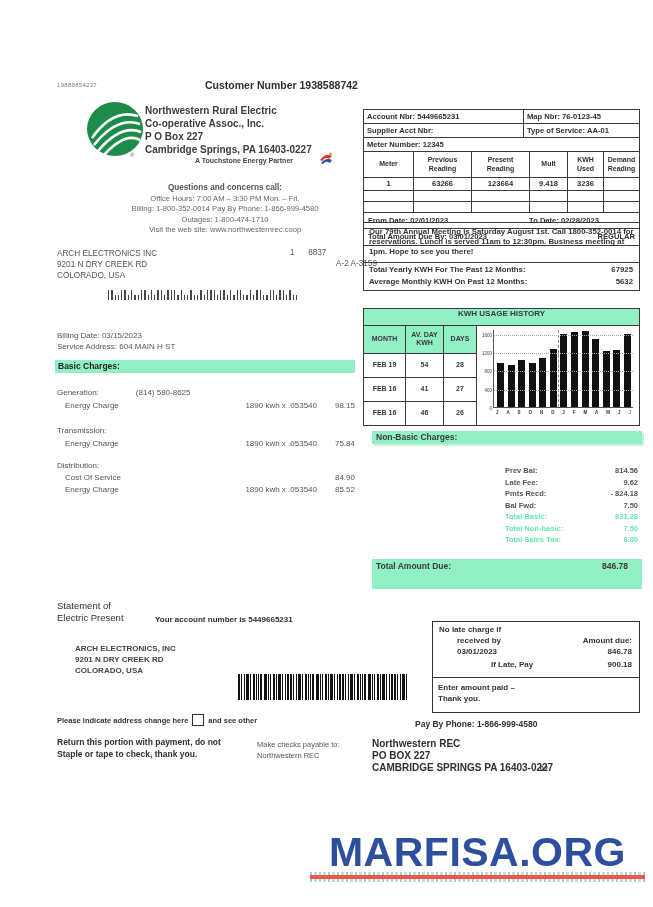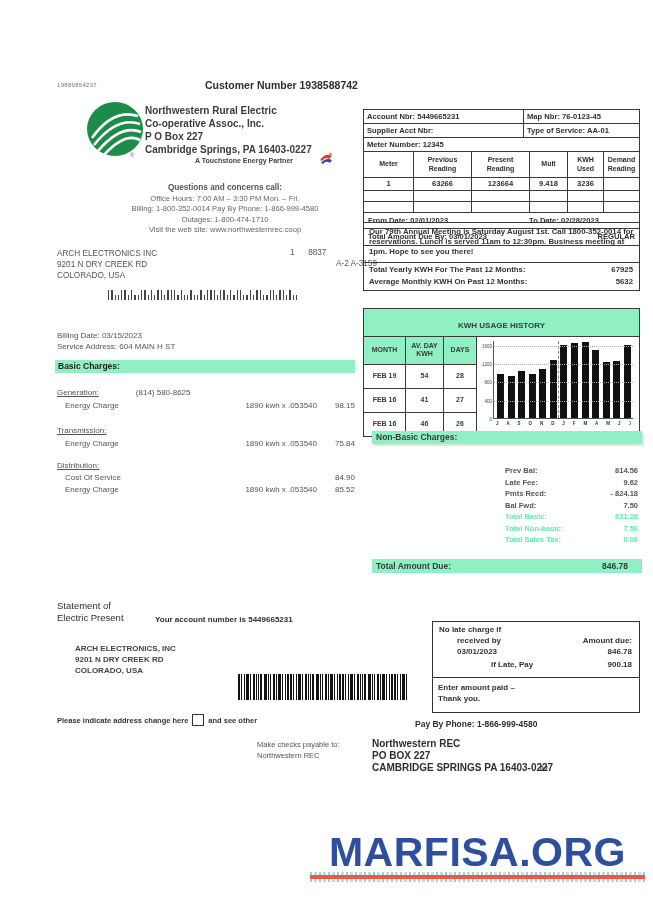--- a/index.html
+++ b/index.html
@@ -26,21 +26,21 @@
   .route1 { left:290px; top:248px; font-size:8.2px; color:#555; white-space:pre; }
   .route2 { left:290px; top:259px; font-size:8.2px; color:#555;margin-left:46px; }
   .postal-barcode { left:108px; top:288px; width:190px; height:12px; display:flex; align-items:flex-end; gap:2px; }
   .postal-barcode i { display:block; width:1.3px; background:#444; }
 
   .bill-date { left:57px; top:331px; font-size:8px; color:#555; }
   .svc-addr { left:57px; top:342px; font-size:8px; color:#555; }
 
   .basic-bar { left:55px; top:360px; width:300px; height:13px; font-size:8.5px; font-weight:bold; color:#1f1f1f; padding:1px 0 0 3px; }
   .chg-row { left:57px; width:298px; height:11px; font-size:8px; color:#555; }
-  .chg-title { text-decoration:underline; }
+  .chg-title { }
   .chg-extra { margin-left:5px; text-decoration:none;padding-left:32px; }
   .chg-label { position:absolute; left:8px; }
   .chg-detail { position:absolute; left:130px; width:130px; text-align:right; }
   .chg-amount { position:absolute; right:0; width:60px; text-align:right; }
   .total-basic-row { left:57px; top:511px; width:298px; font-size:8px; }
   .total-basic-row .amt { position:absolute; right:0; color:#555; }
 
   
   .acct-box { left:363px; top:81px; width:277px; border:1.6px solid #3a3a3a; font-size:7.6px; font-weight:bold; color:#2f2f2f;margin-top:28px; }
   .acct-row { display:flex; border-bottom:1.2px solid #3a3a3a; }
@@ -56,21 +56,21 @@
   .due-row { display:flex; justify-content:space-between; padding:3px 4px 4px; }
 
   
   .meet-box { left:363px; top:222px; width:277px; border:1.6px solid #3a3a3a; font-size:7.8px; font-weight:bold; color:#333; }
   .meet-notice { padding:4px 5px 5px; line-height:10px; border-bottom:1.2px solid #3a3a3a; }
   .meet-tot { display:flex; justify-content:space-between; padding:2px 6px 1px 5px; }
   .meet-tot:last-child { padding-bottom:4px; }
 
   
   .usage-box { left:363px; top:308px; width:277px; border:1.6px solid #3a3a3a; }
-  .usage-title { height:28px; text-align:center; font-size:8px; font-weight:bold; padding-top:12px; border-bottom:1.2px solid #3a3a3a; }
+  .usage-title { height:17px; text-align:center; font-size:8px; font-weight:bold; padding-top:0; border-bottom:1.2px solid #3a3a3a; }
   .usage-body { display:flex; height:99px; }
   .usage-table { width:113px; border-right:1.2px solid #3a3a3a; display:flex; flex-direction:column; }
   .ut-row { display:flex; flex:1; border-bottom:1.2px solid #3a3a3a; }
   .ut-row:last-child { border-bottom:none; }
   .ut-cell { border-right:1.2px solid #3a3a3a; display:flex; align-items:center; justify-content:center; text-align:center; font-size:7px; font-weight:bold; line-height:8px; }
   .ut-cell:last-child { border-right:none; }
   .ut-c1{width:42px}.ut-c2{width:38px}.ut-c3{flex:1}
   .ut-head .ut-cell { background:#90f0c4; }
   .chart-wrap { flex:1; position:relative; padding:4px 6px 2px 16px; }
   .plot { position:relative; height:78px; border-left:1px solid #555; border-bottom:1px solid #555; }
@@ -81,21 +81,21 @@
   .ylabels span { position:absolute; right:calc(100% + 2px); font-size:4.5px; color:#444; transform:translateY(-50%); }
   .xlabels { position:absolute; left:19px; right:8px; top:84px; display:flex; justify-content:space-between; font-size:4.5px; color:#333; font-weight:bold; }
   .xlabels b.last { color:#1faa60; }
 
   
   .nonbasic-bar { left:372px; top:431px; width:270px; height:13px; font-size:8.5px; font-weight:bold; padding:1px 0 0 4px; box-shadow:2px 2px 0 #cfeede; }
   .nb-line { left:505px; width:135px; font-size:7.5px; font-weight:bold; color:#555; }
   .nb-line .amt { position:absolute; right:2px; }
   .nb-line.g { color:#66e8ae; }
 
-  .totaldue-bar { left:372px; top:559px; width:270px; height:14px; font-size:8.5px; font-weight:bold; padding:1.5px 14px 0 4px; display:flex; justify-content:space-between; }
+  .totaldue-bar { left:372px; top:559px; width:270px; height:30px; font-size:8.5px; font-weight:bold; padding:1.5px 14px 0 4px; display:flex; justify-content:space-between; }
 
   
   .stmt-title { left:57px; top:600px; font-size:9.5px; font-weight:normal; color:#2f2f2f; line-height:12px; }
   .stmt-acct { left:155px; top:615px; font-size:8px; font-weight:bold; color:#2f2f2f; }
   .recipient { left:75px; top:643px; font-size:8px; font-weight:bold; line-height:11px; color:#444; }
   .main-barcode { left:238px; top:674px; width:175px; height:26px; display:flex; align-items:stretch; }
   .main-barcode i { display:block; background:#111; }
 
   .remit-box { left:432px; top:621px; width:208px; height:92px; border:1.8px solid #333; font-size:8px; font-weight:bold; color:#333; }
   .remit-top { position:relative; height:56px; border-bottom:1.8px solid #333; }
@@ -510,20 +510,24 @@
       <div>Thank you.</div>
     </div>
   </div>
 
   <div class="abs please-line">
     <span>Please indicate address change here</span>
     <span class="checkbox"></span>
     <span>and see other</span>
   </div>
 
+  <div class="abs return-lines">
+    <div>Return this portion with payment, do not</div>
+    <div>Staple or tape to check, thank you.</div>
+  </div>
 
   <div class="abs checks">
     <div>Make checks payable to:</div>
     <div>Northwestern REC</div>
   </div>
 
   <div class="abs payphone">Pay By Phone: 1-866-999-4580</div>
 
   <div class="abs remit-addr">
     <div>Northwestern REC</div>

